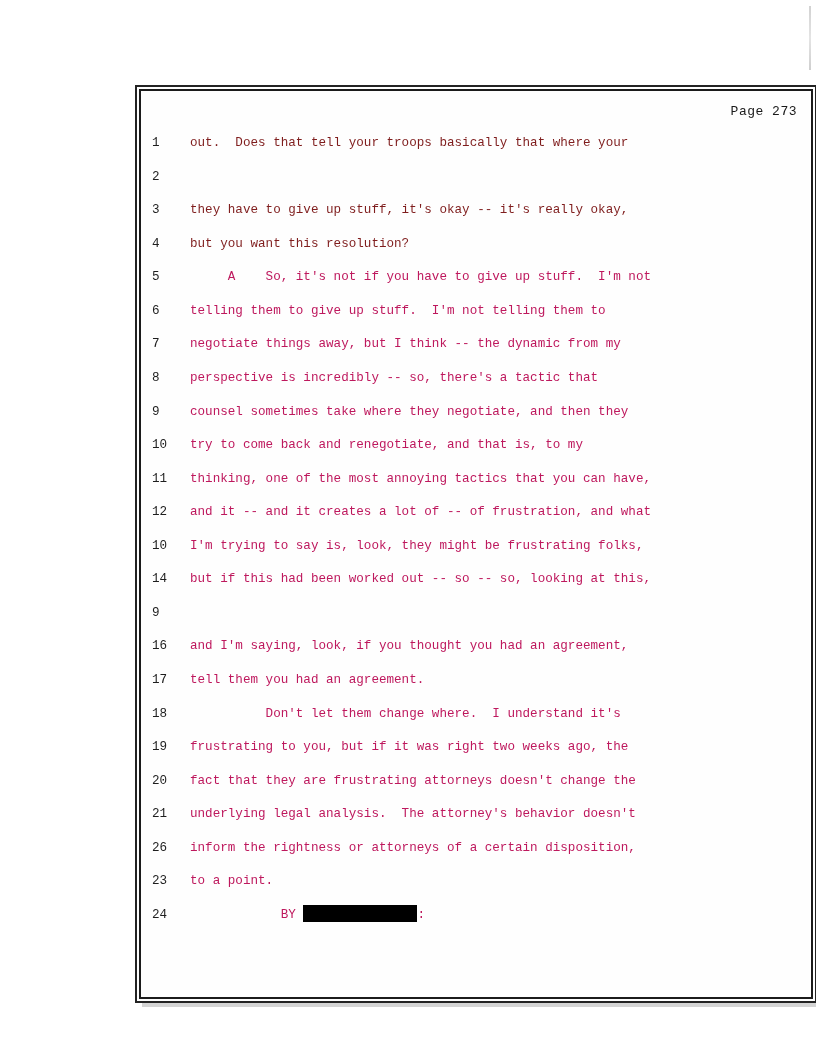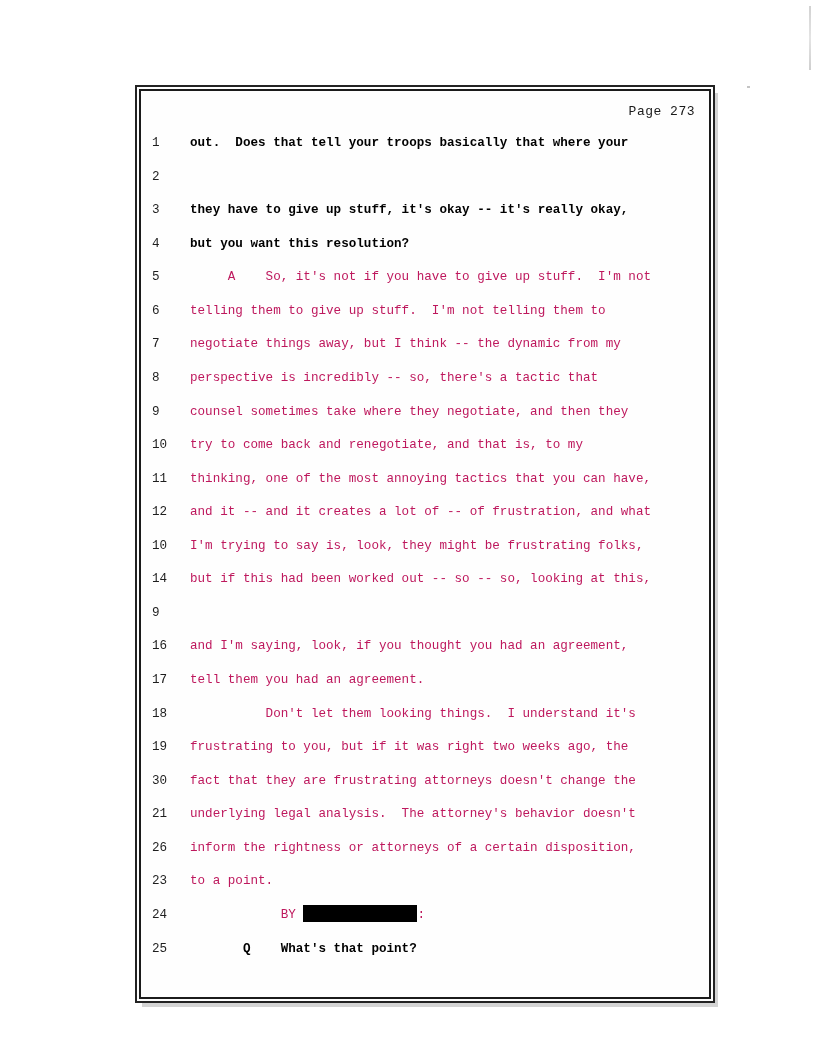--- a/index.html
+++ b/index.html
@@ -32,21 +32,21 @@
     top: 86px;
     width: 3px;
     height: 2px;
     background: #c4c4c4;
   }
   
   .frame-outer {
     position: absolute;
     left: 135px;
     top: 85px;
-    width: 580px;
+    width: 682px;
     height: 918px;
     box-sizing: border-box;
     border: 2px solid #232323;
     background: #fefefe;
     box-shadow: 5px 6px 0 -2px #d4d4d4;
   }
   .frame-inner {
     position: absolute;
     inset: 2px;
     border: 2px solid #1b1b1b;
@@ -80,22 +80,22 @@
     flex: 0 0 49px;
     box-sizing: border-box;
     padding-left: 11px;
     color: #1e1e1e;
   }
   .txt {
     white-space: pre;
     color: #be185d;
   }
   .txt.bold {
-    font-weight: bold;
-    color: #000000;
+    font-weight: normal;
+    color: #7f1d1d;
   }
   .redaction {
     display: inline-block;
     width: 114px;
     height: 17px;
     background: #000000;
     vertical-align: middle;
     margin-top: -3px;
   }
 </style>
@@ -172,47 +172,43 @@
             <div class="line">
               <span class="num">16</span>
               <span class="txt">and I'm saying, look, if you thought you had an agreement,</span>
             </div>
             <div class="line">
               <span class="num">17</span>
               <span class="txt">tell them you had an agreement.</span>
             </div>
             <div class="line">
               <span class="num">18</span>
-              <span class="txt">          Don't let them looking things.  I understand it's</span>
+              <span class="txt">          Don't let them change where.  I understand it's</span>
             </div>
             <div class="line">
               <span class="num">19</span>
               <span class="txt">frustrating to you, but if it was right two weeks ago, the</span>
             </div>
             <div class="line">
-              <span class="num">30</span>
+              <span class="num">20</span>
               <span class="txt">fact that they are frustrating attorneys doesn't change the</span>
             </div>
             <div class="line">
               <span class="num">21</span>
               <span class="txt">underlying legal analysis.  The attorney's behavior doesn't</span>
             </div>
             <div class="line">
               <span class="num">26</span>
               <span class="txt">inform the rightness or attorneys of a certain disposition,</span>
             </div>
             <div class="line">
               <span class="num">23</span>
               <span class="txt">to a point.</span>
             </div>
             <div class="line">
               <span class="num">24</span>
               <span class="txt"><span>            BY </span><span class="redaction" style="background: rgb(0, 0, 0);"></span><span>:</span></span>
-            </div>
-            <div class="line">
-              <span class="num">25</span>
-              <span class="txt bold">       Q    What's that point?</span>
             </div>
           </div>
       </div>
     </div>
   </div>
 </div>
 
 </body></html>

